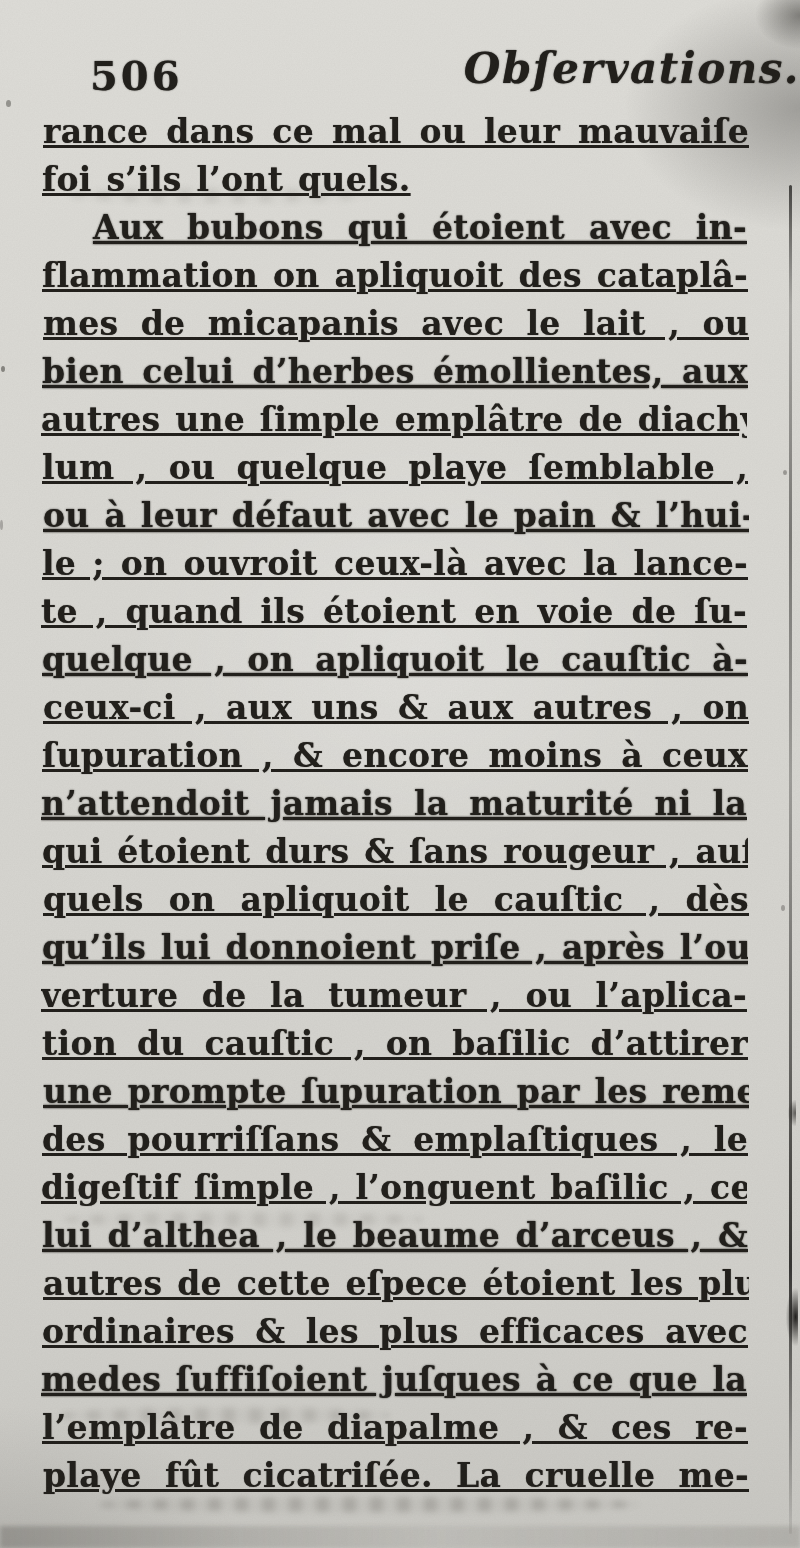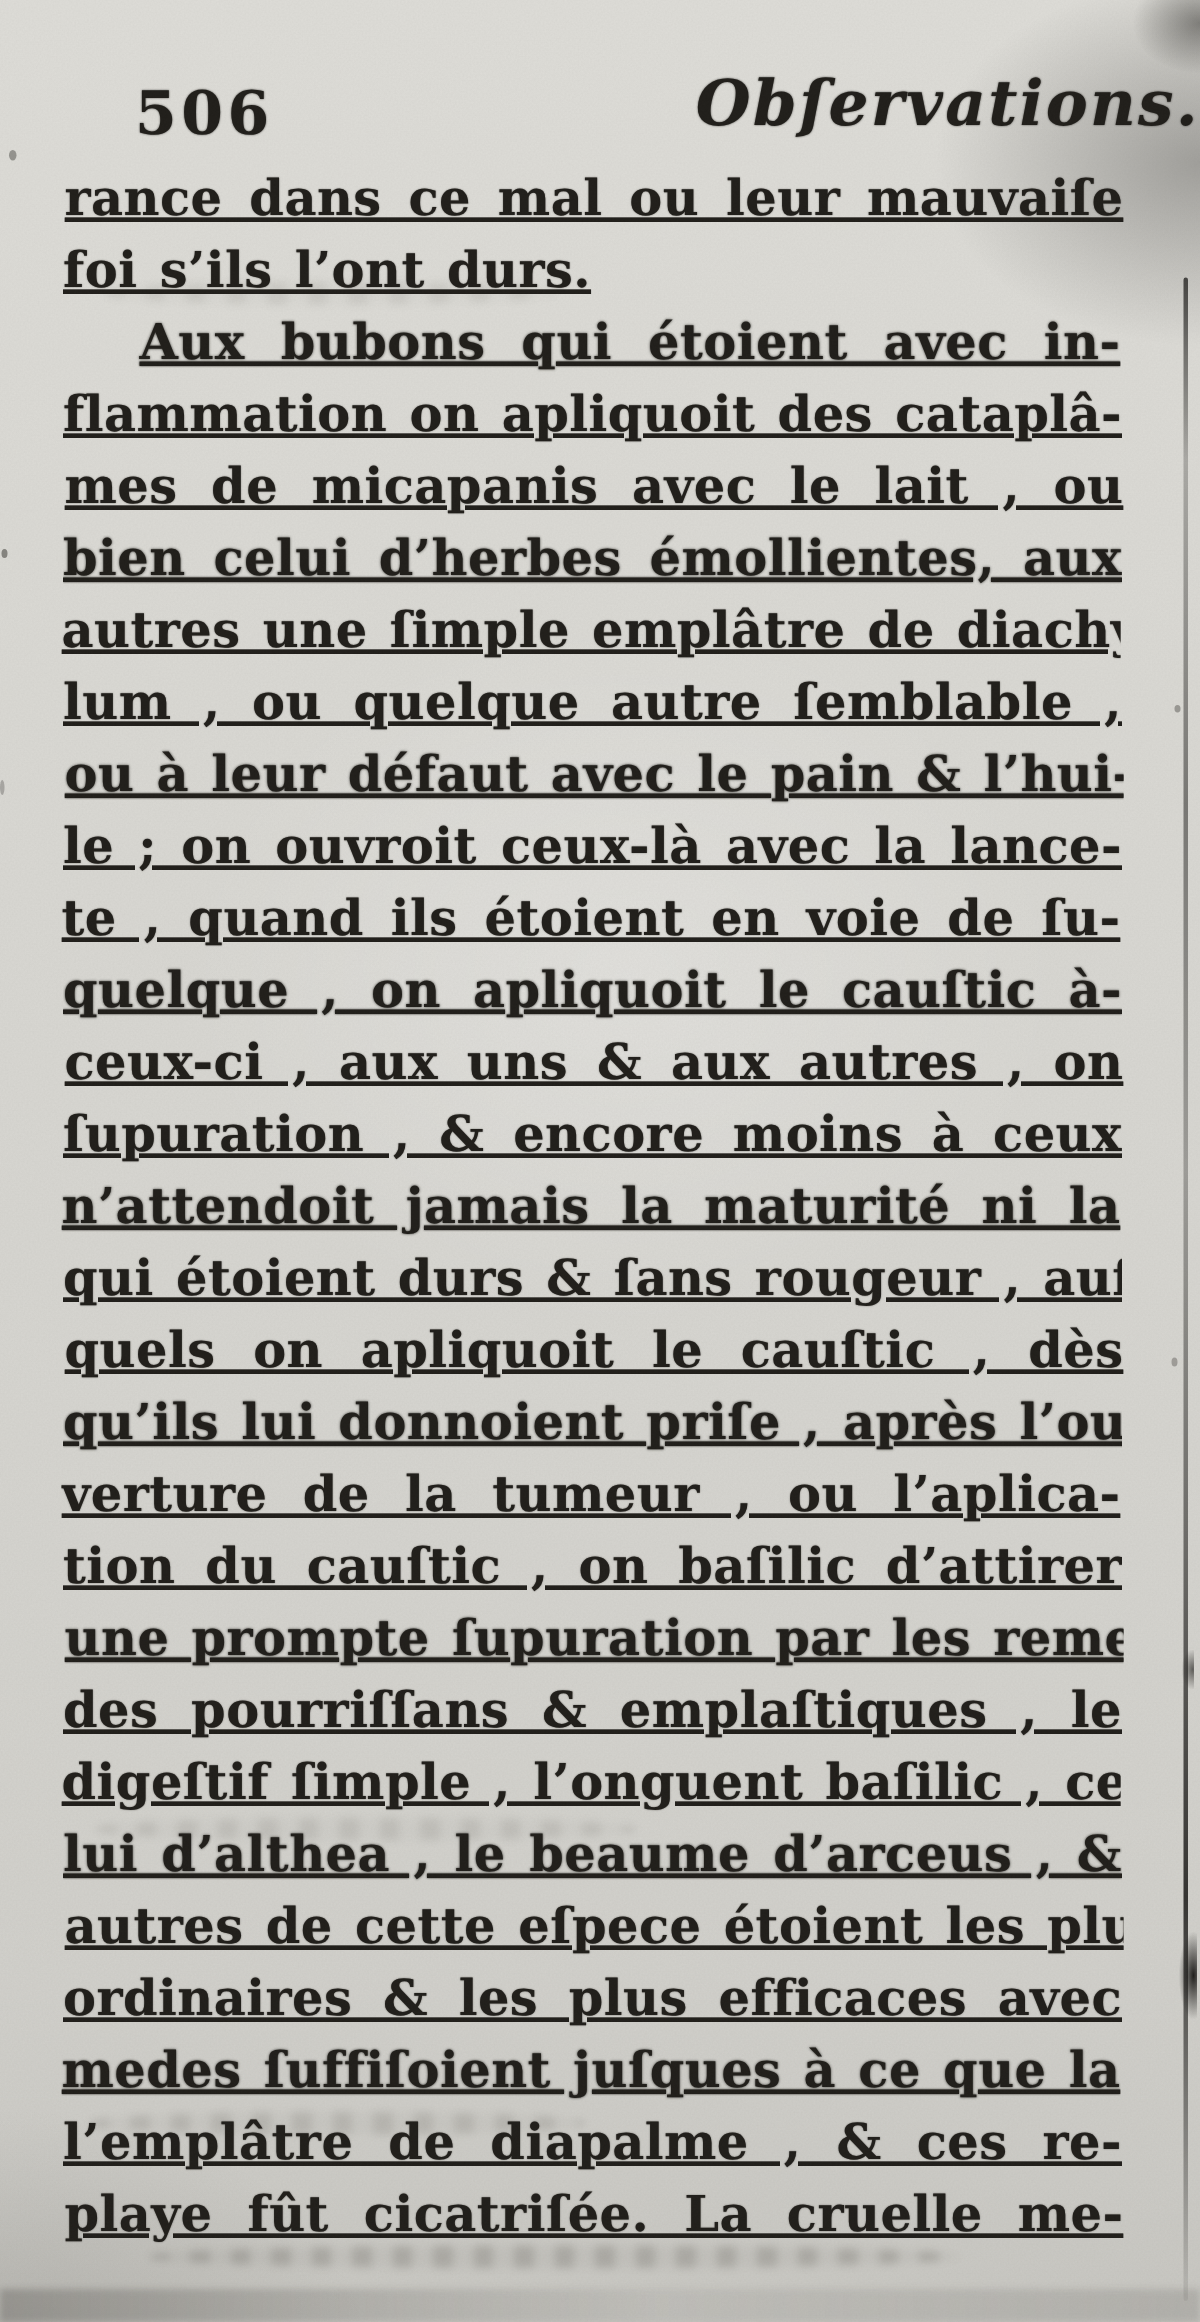--- a/index.html
+++ b/index.html
@@ -96,27 +96,27 @@
   <div class="smudge m3"></div>
   <div class="smudge m4"></div>
 
   <div class="running-head">
     <span class="page-number">506</span>
     <span class="running-title">Obſervations.</span>
   </div>
 
   <div class="text-block">
       <div class="line just">rance dans ce mal ou leur mauvaiſe</div>
-      <div class="line">foi s’ils l’ont durs.</div>
+      <div class="line">foi s’ils l’ont quels.</div>
       <div class="line just indent">Aux bubons qui étoient avec in-</div>
       <div class="line just">flammation on apliquoit des cataplâ-</div>
       <div class="line just">mes de micapanis avec le lait , ou</div>
       <div class="line just">bien celui d’herbes émollientes, aux</div>
       <div class="line just">autres une ſimple emplâtre de diachy-</div>
-      <div class="line just">lum , ou quelque autre ſemblable ,</div>
+      <div class="line just">lum , ou quelque playe ſemblable ,</div>
       <div class="line just">ou à leur défaut avec le pain &amp; l’hui-</div>
       <div class="line just">le ; on ouvroit ceux-là avec la lance-</div>
       <div class="line just">te , quand ils étoient en voie de ſu-</div>
       <div class="line just">quelque , on apliquoit le cauſtic à-</div>
       <div class="line just">ceux-ci , aux uns &amp; aux autres , on</div>
       <div class="line just">ſupuration , &amp; encore moins à ceux</div>
       <div class="line just">n’attendoit jamais la maturité ni la</div>
       <div class="line just">qui étoient durs &amp; ſans rougeur , auſ-</div>
       <div class="line just">quels on apliquoit le cauſtic , dès</div>
       <div class="line just">qu’ils lui donnoient priſe , après l’ou-</div>

